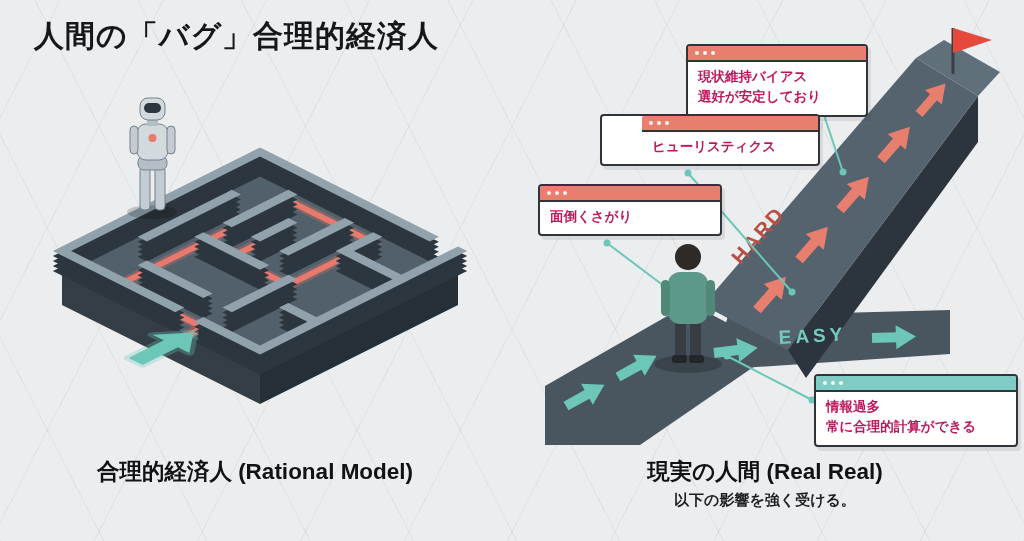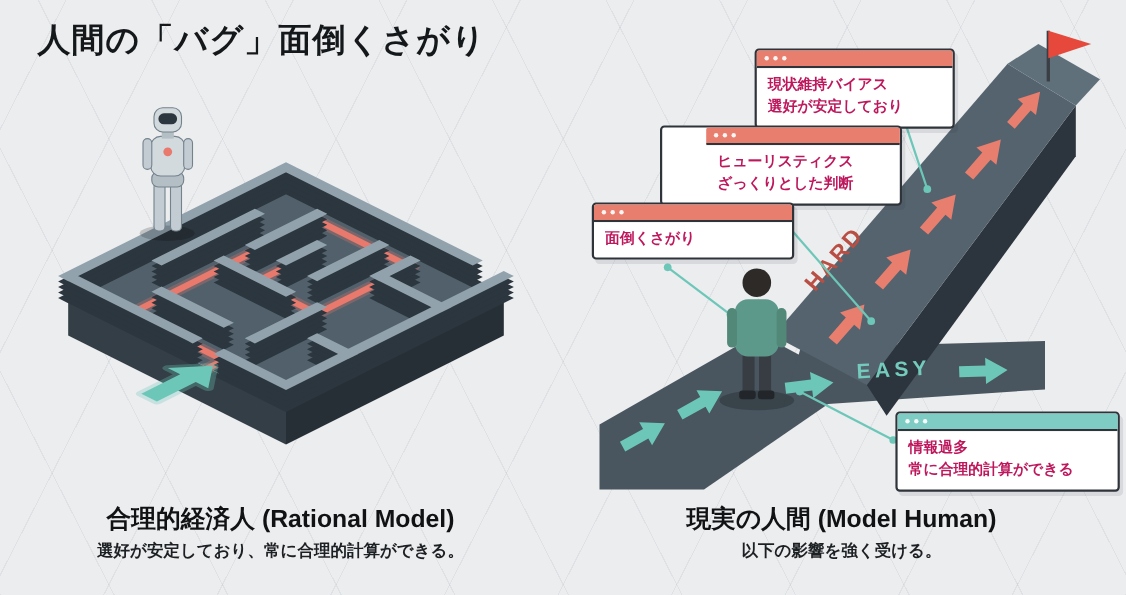--- a/index.html
+++ b/index.html
@@ -146,21 +146,21 @@
         <rect x="672" y="355" width="15" height="8" rx="3" fill="#22262b"></rect>
         <rect x="689" y="355" width="15" height="8" rx="3" fill="#22262b"></rect>
         <rect x="668" y="272" width="40" height="52" rx="12" fill="#5d998b"></rect>
         <rect x="661" y="280" width="9" height="36" rx="4.5" fill="#528877"></rect>
         <rect x="706" y="280" width="9" height="36" rx="4.5" fill="#528877"></rect>
         <circle cx="688" cy="257" r="13" fill="#2d2a28"></circle>
       </g>
     </g>
   </svg>
 
-  <div class="title">人間の「バグ」面倒くさがり</div>
+  <div class="title">人間の「バグ」合理的経済人</div>
 
   <div class="callout" style="left:686px;top:44px;width:178px;">
     <div class="bar red">
       <span class="dot"></span>
       <span class="dot"></span>
       <span class="dot"></span>
     </div>
     <div class="body">
       <div class="l1">現状維持バイアス</div>
       <div class="l2">選好が安定しており</div>
@@ -168,21 +168,20 @@
   </div>
 
   <div class="callout" style="left:600px;top:114px;width:176px;padding-left:40px;">
     <div class="bar red">
       <span class="dot"></span>
       <span class="dot"></span>
       <span class="dot"></span>
     </div>
     <div class="body">
       <div class="l1">ヒューリスティクス</div>
-      <div class="l2">ざっくりとした判断</div>
     </div>
   </div>
 
   <div class="callout" style="left:538px;top:184px;width:180px;">
     <div class="bar red">
       <span class="dot"></span>
       <span class="dot"></span>
       <span class="dot"></span>
     </div>
     <div class="body">
@@ -196,17 +195,16 @@
       <span class="dot"></span>
       <span class="dot"></span>
     </div>
     <div class="body">
       <div class="l1">情報過多</div>
       <div class="l2">常に合理的計算ができる</div>
     </div>
   </div>
 
   <div class="caption cap-left">合理的経済人 (Rational Model)</div>
-  <div class="subcaption sub-left">選好が安定しており、常に合理的計算ができる。</div>
-  <div class="caption cap-right">現実の人間 (Model Human)</div>
+  <div class="caption cap-right">現実の人間 (Real Real)</div>
   <div class="subcaption sub-right">以下の影響を強く受ける。</div>
 
 </div>
 
 </body></html>

